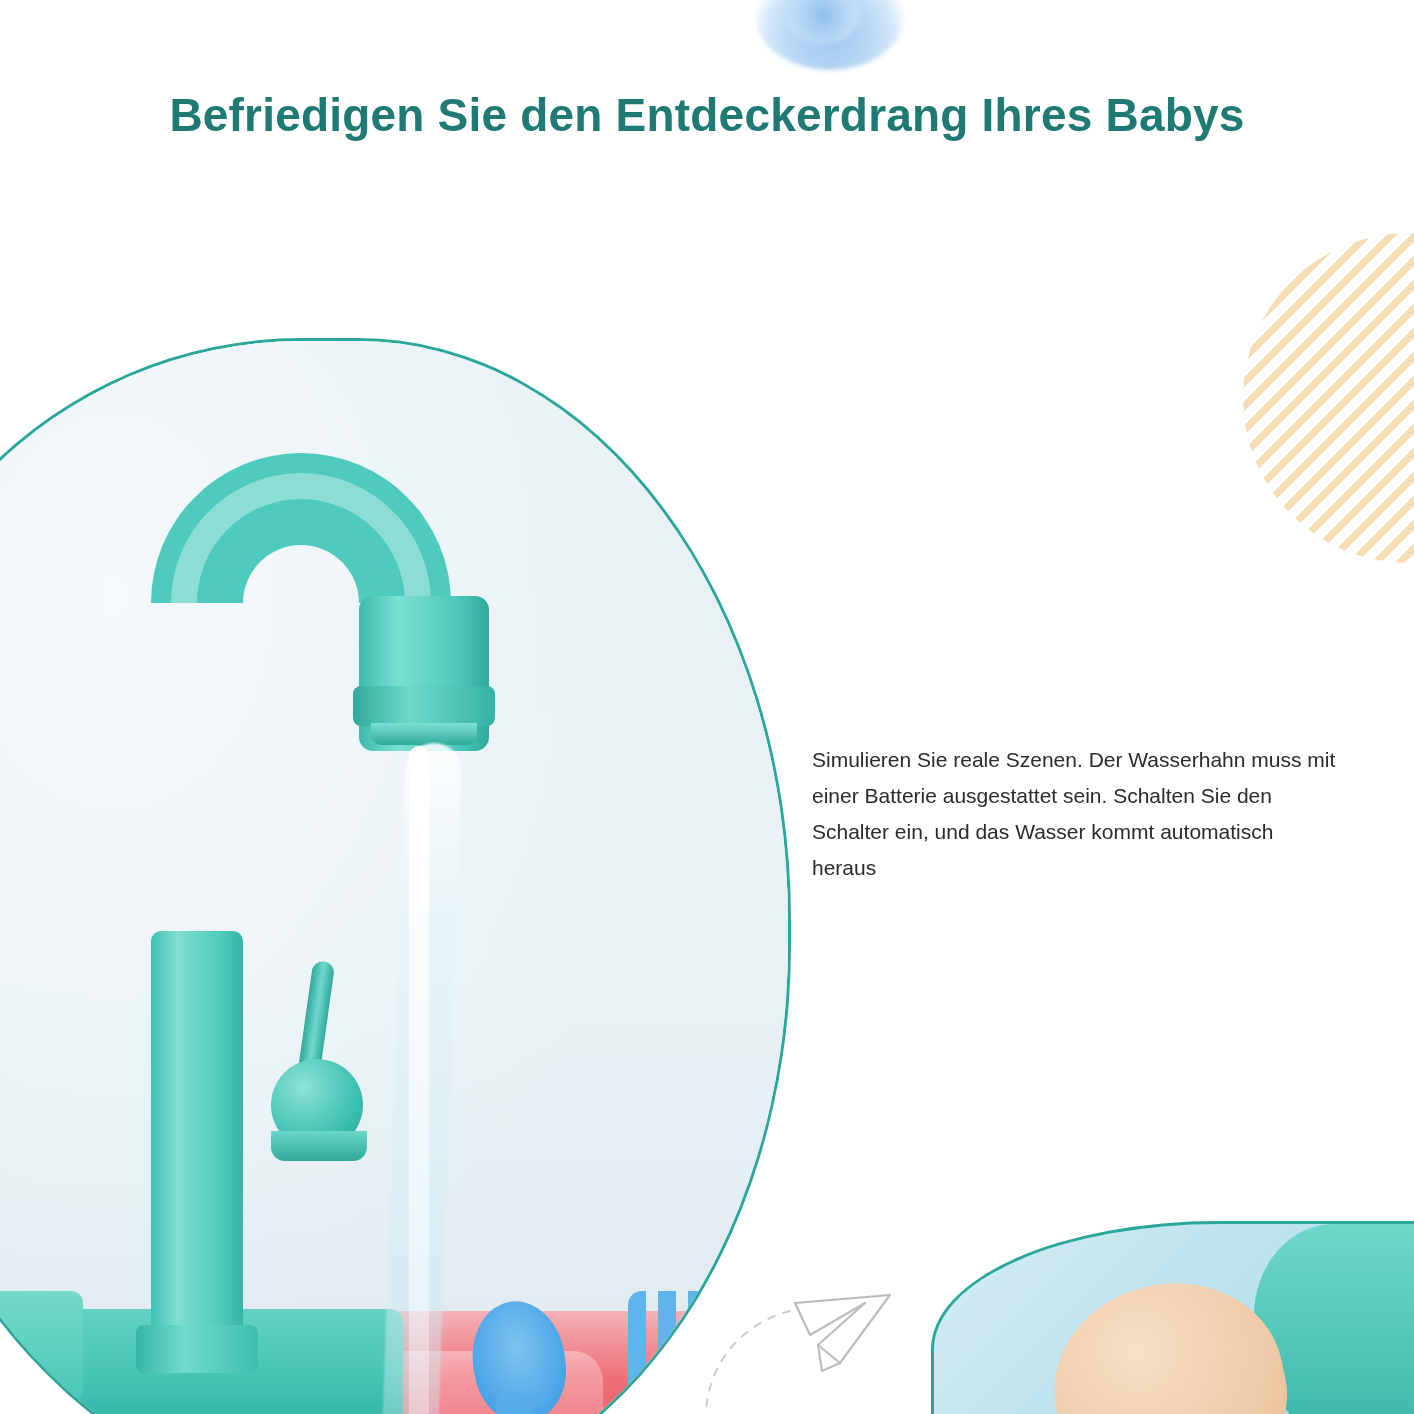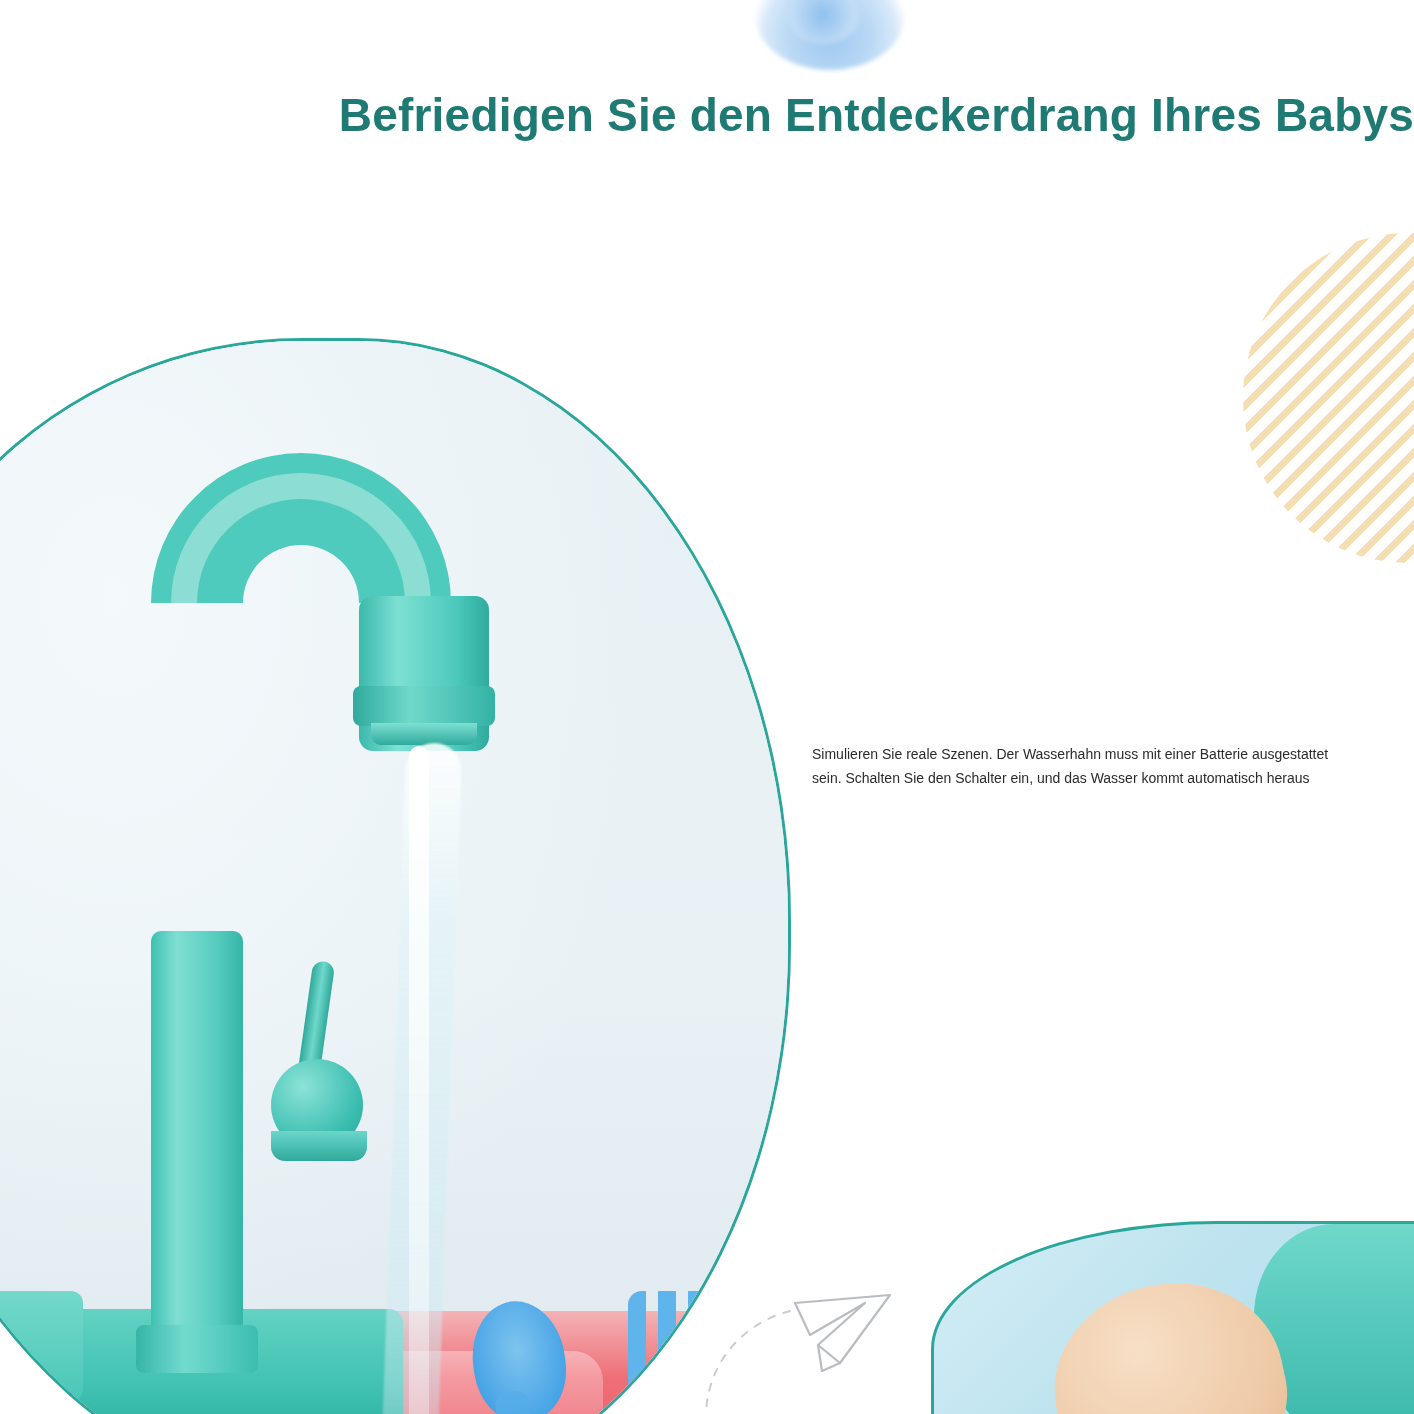--- a/index.html
+++ b/index.html
@@ -331,21 +331,21 @@
     width: 220px;
     height: 130px;
   }
 
   
   .headline {
     position: absolute;
     left: 0;
     top: 88px;
     width: 1414px;
-    text-align: right;
+    text-align: center;
     color: #1f7a73;
     font-size: 46px;
     font-weight: bold;
     letter-spacing: 0.2px;
     font-family: "Liberation Sans", sans-serif;
   }
   .side-copy {
     position: absolute;
     left: 812px;
     top: 698px;
@@ -354,21 +354,21 @@
   .subhead {
     color: #1f1f1f;
     font-size: 31px;
     font-weight: normal;
     line-height: 1.2;
     font-family: "Liberation Sans", sans-serif;
   }
   .body-copy {
     margin-top: 44px;
     color: #2b2b2b;
-    font-size: 14px;
+    font-size: 21px;
     line-height: 1.72;
     font-family: "Liberation Sans", sans-serif;
     width: 530px;
   }
 </style>
 </head>
 <body>
 
 <div class="blue-cloud"></div>
 

